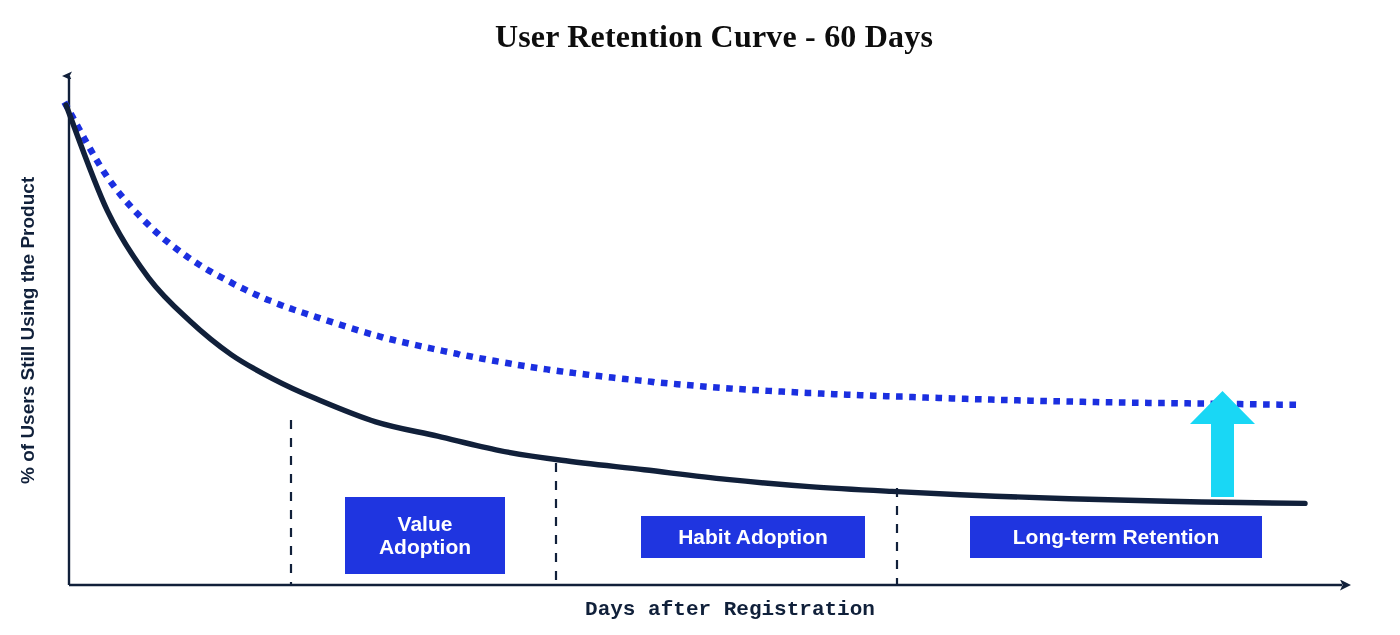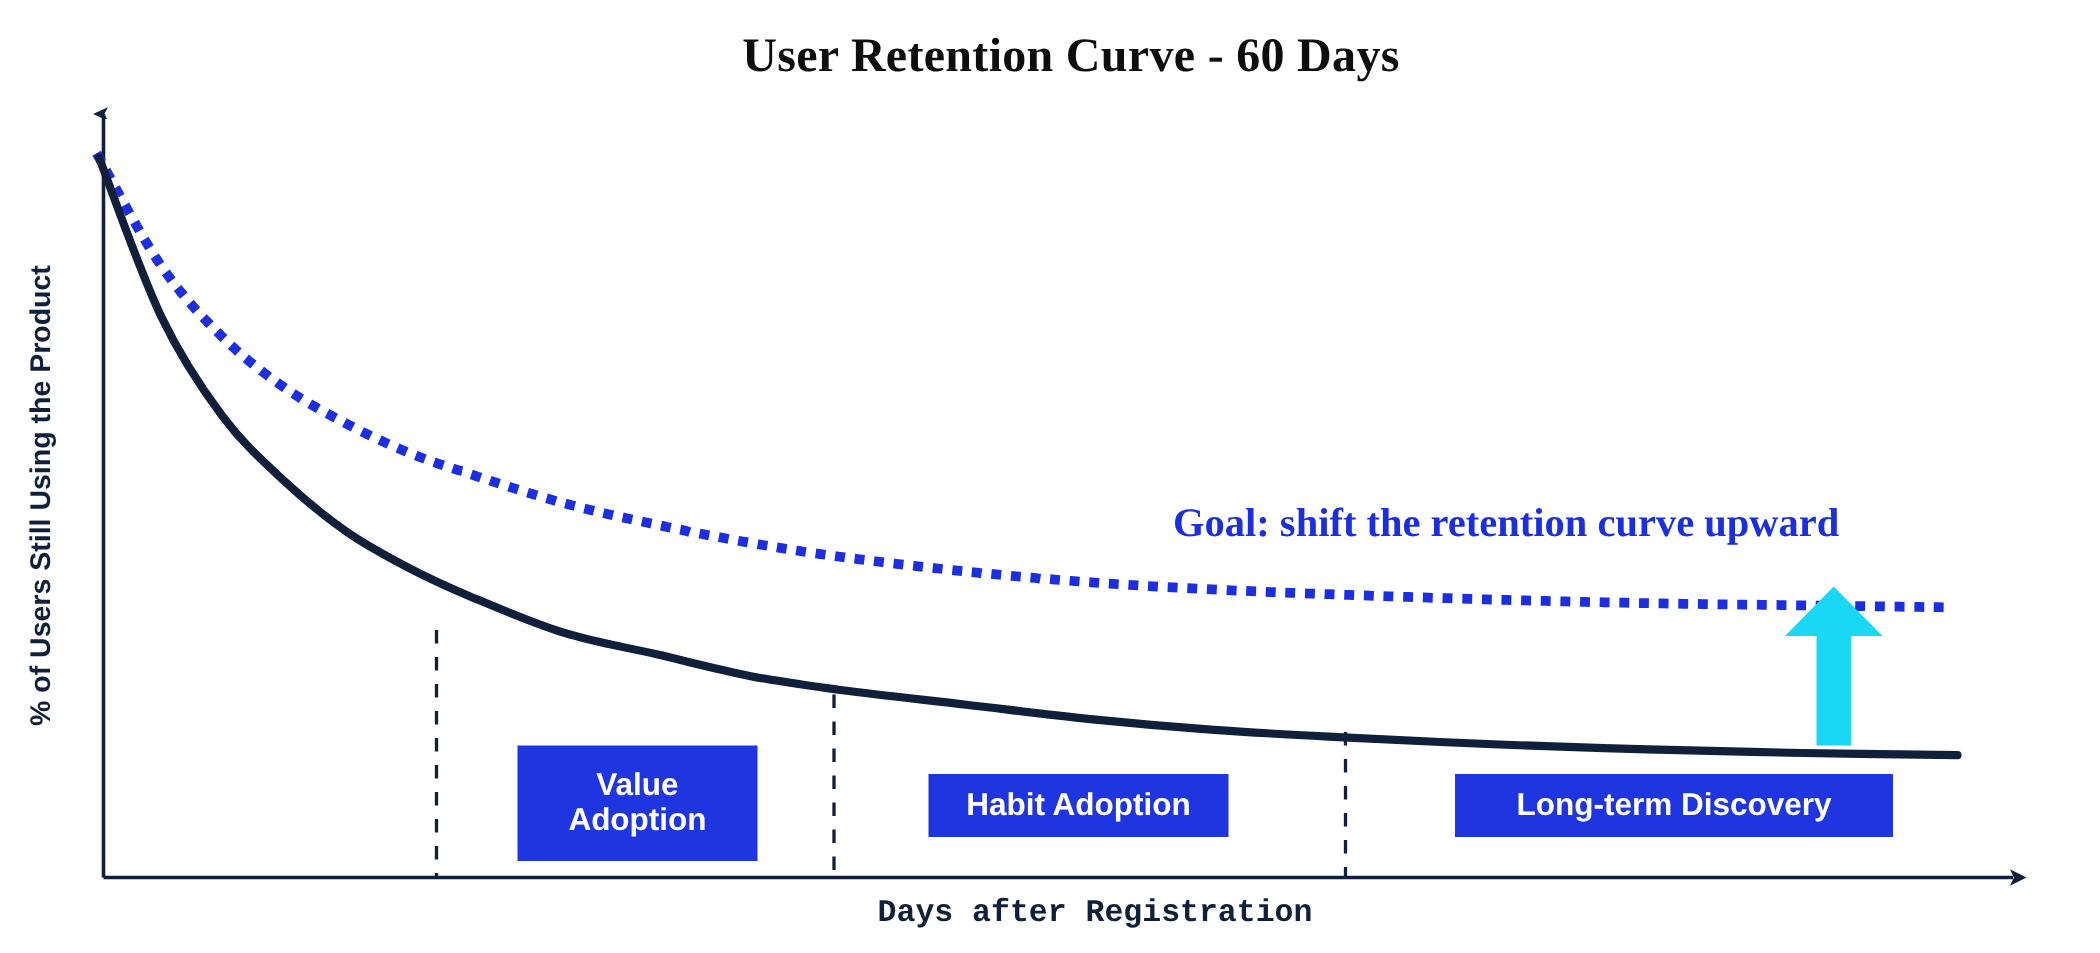--- a/index.html
+++ b/index.html
@@ -82,21 +82,21 @@
     font-size: 21px;
     display: flex;
     align-items: center;
     justify-content: center;
     text-align: center;
     line-height: 1.08;
     box-sizing: border-box;
   }
   #stage-box-0 { left: 95px;  top: 516px; width: 172px; height: 42px; }
   #stage-box-1 { left: 345px; top: 497px; width: 160px; height: 77px; }
-  #stage-box-2 { left: 619px; top: 516px; width: 200px; height: 42px; }
+  #stage-box-2 { left: 641px; top: 516px; width: 224px; height: 42px; }
   #stage-box-3 { left: 970px; top: 516px; width: 292px; height: 42px; }
 </style>
 </head>
 <body>
 
 <div id="stage">
 
   <div class="chart-title">User Retention Curve - 60 Days</div>
 
   <div class="y-axis-label">% of Users Still Using the Product</div>
@@ -121,31 +121,30 @@
     <line x1="556" y1="463" x2="556" y2="584" stroke="#11203a" stroke-width="2.2" stroke-dasharray="9 9"></line>
     <line x1="897" y1="488" x2="897" y2="584" stroke="#11203a" stroke-width="2.2" stroke-dasharray="9 9"></line>
 
     <path id="goal-curve" fill="none" stroke="#1b2fe0" stroke-width="6.5" stroke-linecap="square" stroke-dasharray="0.1 13" d="M66.00,105.00 C72.88,117.00 93.53,157.00 107.30,177.00 C121.07,197.00 134.83,211.40 148.60,225.00 C162.37,238.60 176.13,249.00 189.90,258.60 C203.67,268.20 217.43,275.40 231.20,282.60 C244.97,289.80 258.73,296.20 272.50,301.80 C286.27,307.40 296.59,310.60 313.80,316.20 C331.01,321.80 355.10,329.80 375.75,335.40 C396.40,341.00 417.05,345.40 437.70,349.80 C458.35,354.20 479.00,358.20 499.65,361.80 C520.30,365.40 537.51,368.20 561.60,371.40 C585.69,374.60 616.67,378.20 644.20,381.00 C671.73,383.80 699.27,386.20 726.80,388.20 C754.33,390.20 781.87,391.64 809.40,393.00 C836.93,394.36 861.02,395.24 892.00,396.36 C922.98,397.48 960.83,398.76 995.25,399.72 C1029.67,400.68 1064.08,401.48 1098.50,402.12 C1132.92,402.76 1167.33,403.08 1201.75,403.56 C1236.17,404.04 1287.79,404.76 1305.00,405.00"></path>
 
     <path id="current-curve" fill="none" stroke="#11203a" stroke-width="5.4" stroke-linecap="round" d="M66.00,105.00 C72.88,122.60 93.53,181.80 107.30,210.60 C121.07,239.40 134.83,259.40 148.60,277.80 C162.37,296.20 176.13,308.20 189.90,321.00 C203.67,333.80 217.43,345.00 231.20,354.60 C244.97,364.20 258.73,371.40 272.50,378.60 C286.27,385.80 296.59,390.60 313.80,397.80 C331.01,405.00 355.10,415.40 375.75,421.80 C396.40,428.20 417.05,431.40 437.70,436.20 C458.35,441.00 479.00,446.60 499.65,450.60 C520.30,454.60 537.51,457.00 561.60,460.20 C585.69,463.40 616.67,466.60 644.20,469.80 C671.73,473.00 699.27,476.60 726.80,479.40 C754.33,482.20 781.87,484.60 809.40,486.60 C836.93,488.60 861.02,489.80 892.00,491.40 C922.98,493.00 960.83,494.84 995.25,496.20 C1029.67,497.56 1064.08,498.60 1098.50,499.56 C1132.92,500.52 1167.33,501.32 1201.75,501.96 C1236.17,502.60 1287.79,503.16 1305.00,503.40"></path>
 
     <path d="M1211,497 L1211,424 L1190,424 L1222.5,391 L1255,424 L1234,424 L1234,497 Z" fill="#19d7f5"></path>
   </svg>
 
-  <div class="goal-annotation">Goal: shift the retention curve upward</div>
 
 
   <div class="stage-box" id="stage-box-1">
     <span>
       <span>Value</span><br>
       <span>Adoption</span>
     </span>
   </div>
 
   <div class="stage-box" id="stage-box-2">
     <span>Habit Adoption</span>
   </div>
 
   <div class="stage-box" id="stage-box-3">
-    <span>Long-term Discovery</span>
+    <span>Long-term Retention</span>
   </div>
 
 </div>
 
 </body></html>

